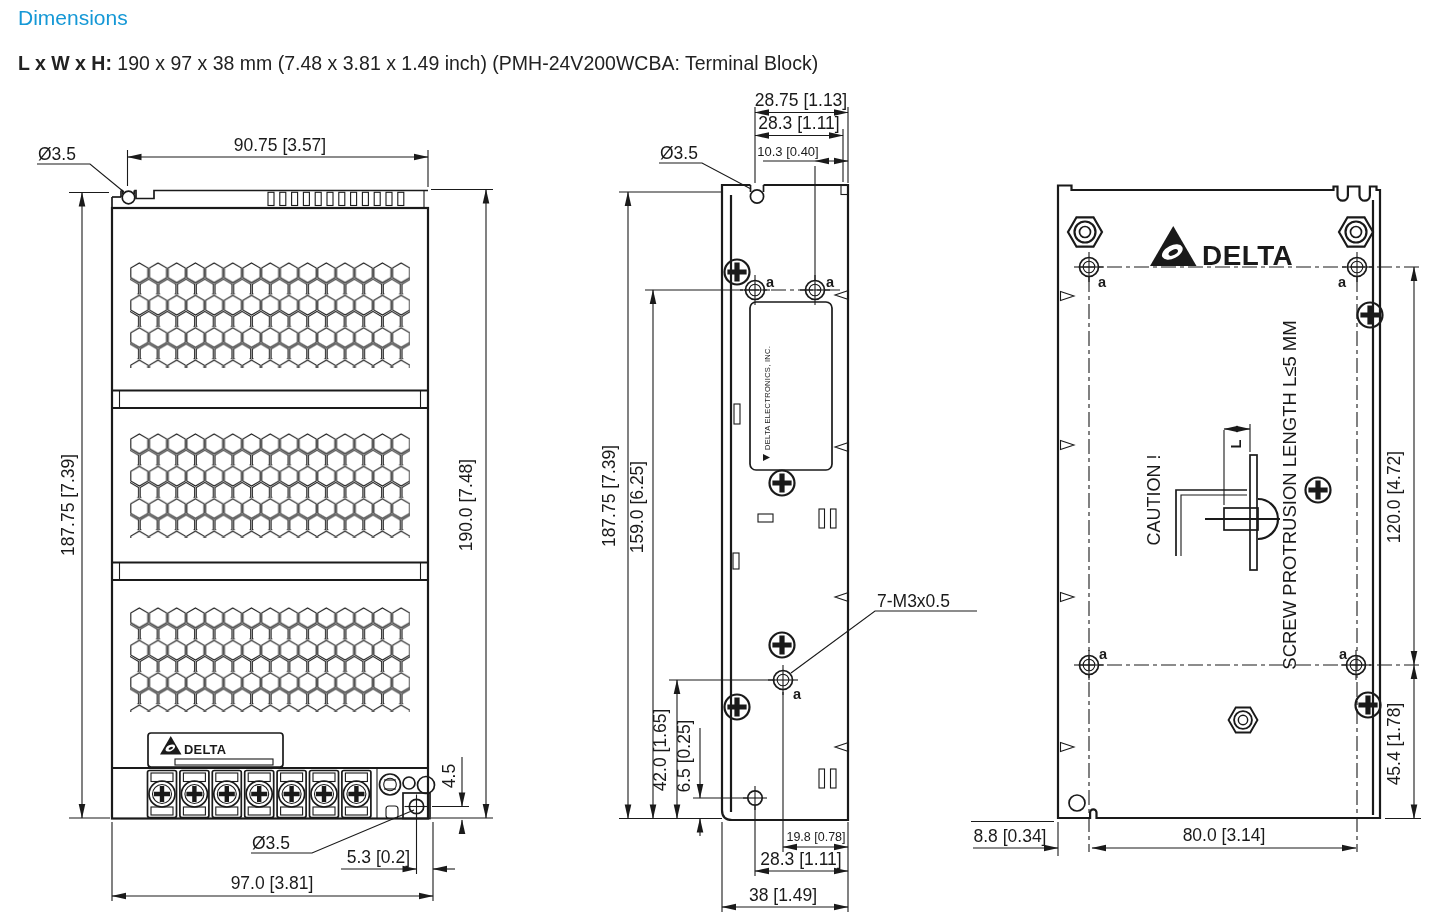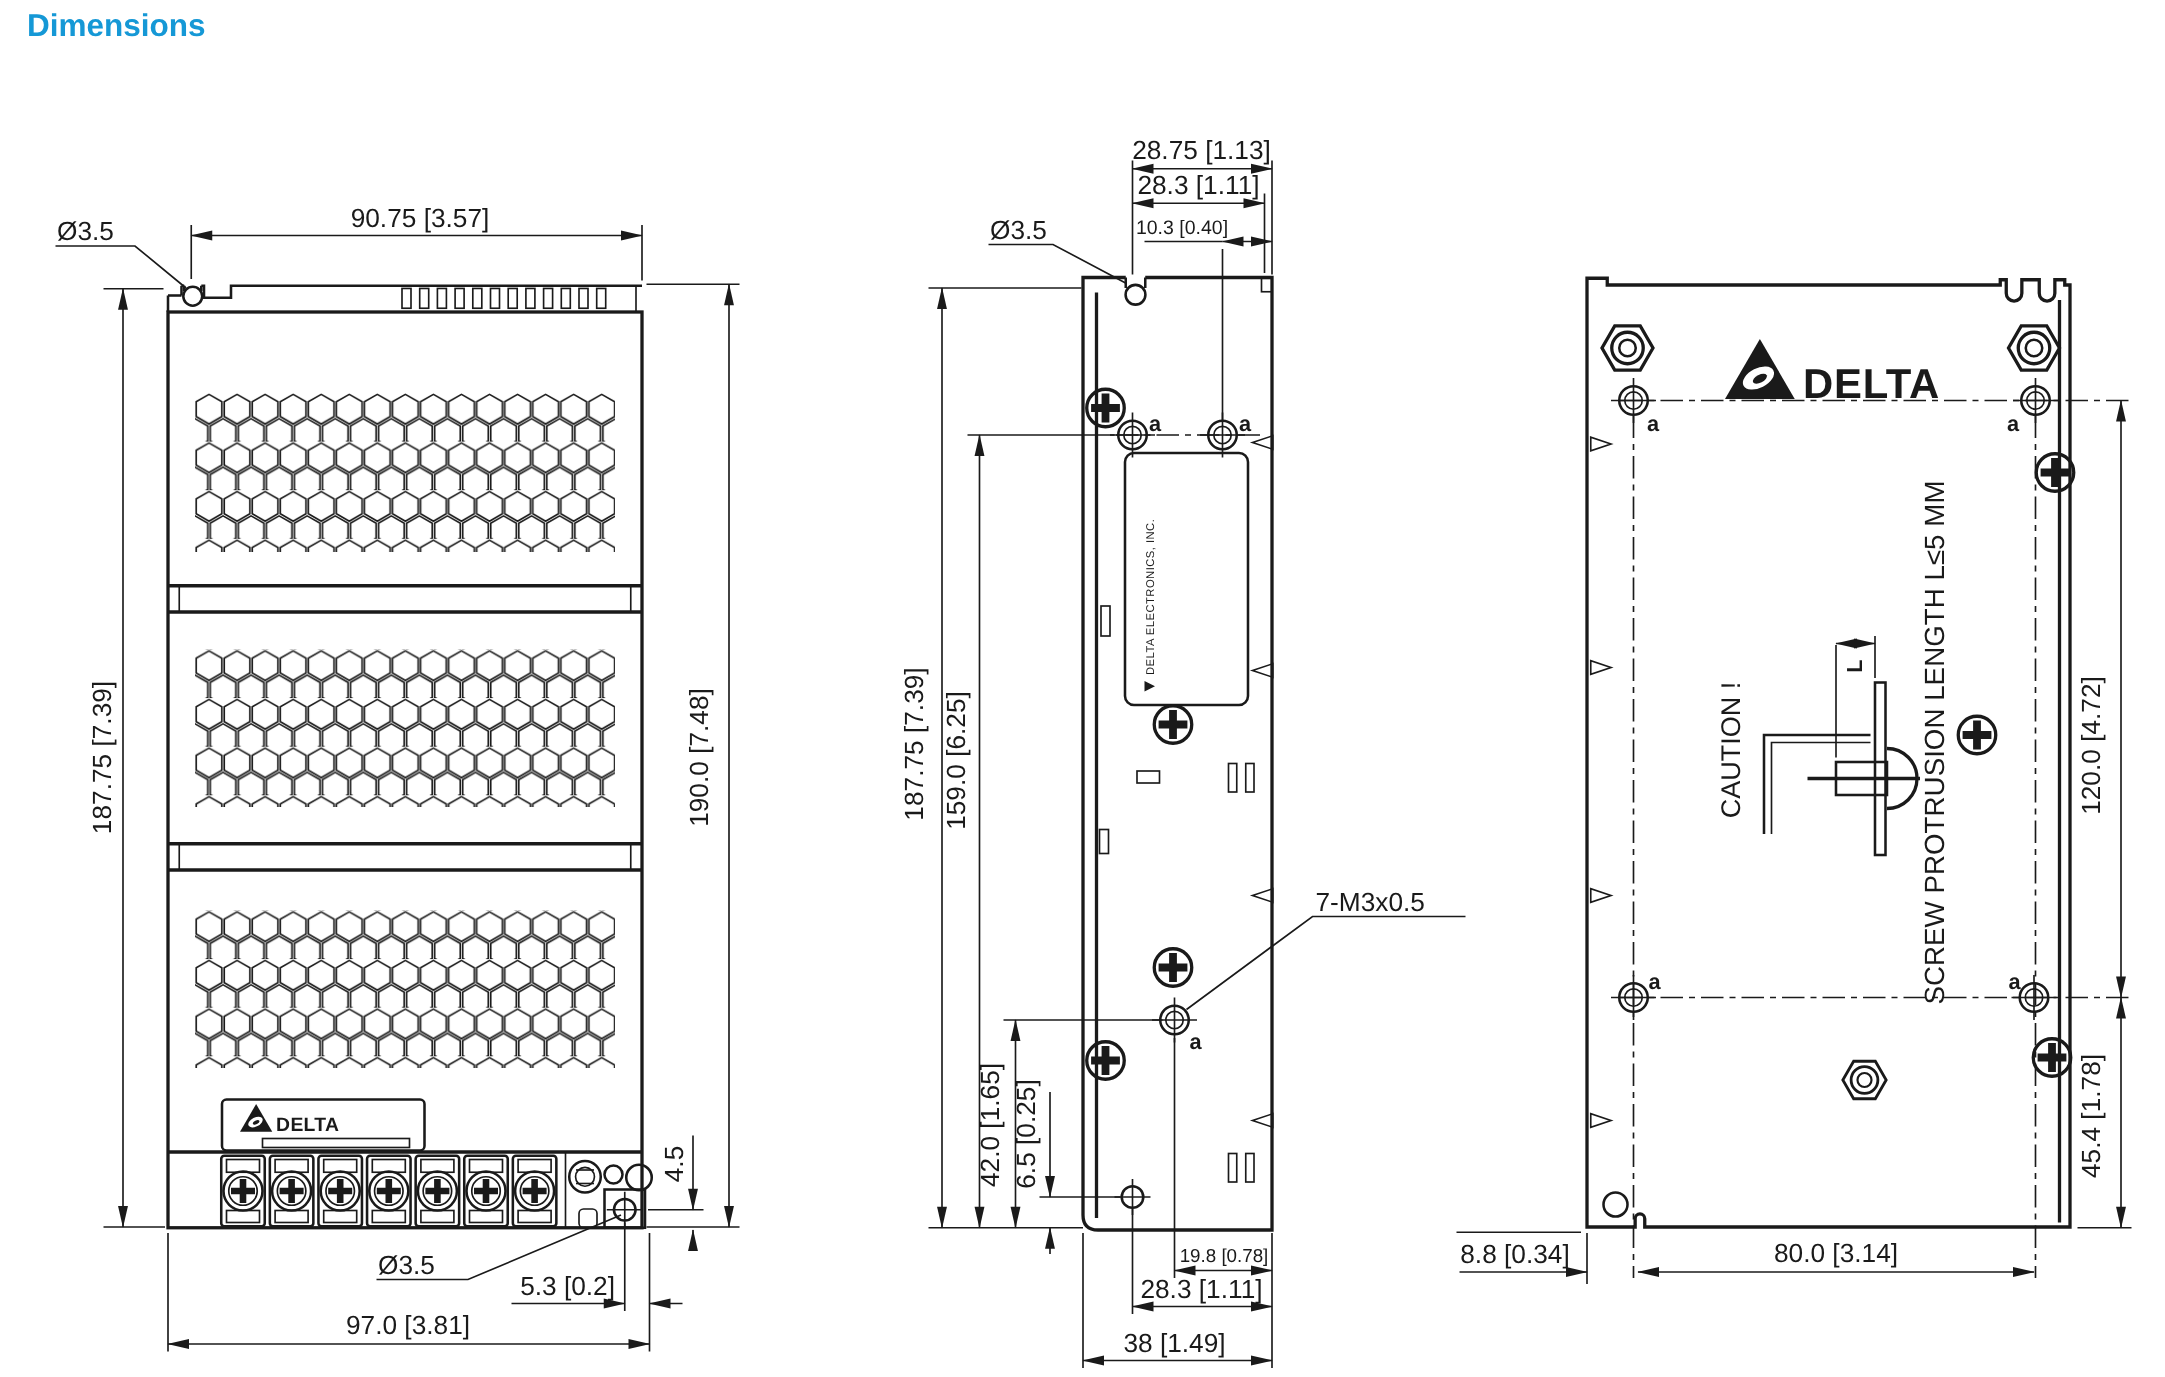--- a/index.html
+++ b/index.html
@@ -1,38 +1,39 @@
 <!DOCTYPE html>
 <html><head>
 <meta charset="utf-8">
 <style>
   html,body{margin:0;padding:0;background:#ffffff;}
   .canvas{position:relative;width:1443px;height:918px;background:#fff;overflow:hidden;
           font-family:"Liberation Sans",sans-serif;}
-  .hdr-title{position:absolute;left:18px;top:6px;font-size:21px;font-weight:bold;color:#1598d6;}
+  .hdr-title{position:absolute;left:18px;top:6px;font-size:21px;font-weight:normal;color:#1598d6;}
   .hdr-sub{position:absolute;left:18px;top:52px;font-size:19.5px;color:#222;}
   .hdr-sub .b{font-weight:bold;}
   svg{position:absolute;left:0;top:0;}
   svg text{fill:#1a1a1a;font-family:"Liberation Sans",sans-serif;}
   .t17{font-size:17.5px;} .t13{font-size:13px;} .t12{font-size:12.5px;}
   .t15b{font-size:14.5px;font-weight:bold;} .t18{font-size:18px;} .t185{font-size:18.5px;}
   .mid{text-anchor:middle;} .end{text-anchor:end;}
   .ln1{fill:none;stroke:#1a1a1a;stroke-width:1.1;}
   .ln15{fill:none;stroke:#1a1a1a;stroke-width:1.7;}
   .ln2{fill:none;stroke:#1a1a1a;stroke-width:2.2;}
   .dim{fill:none;stroke:#1a1a1a;stroke-width:1.1;}
   .cl{fill:none;stroke:#1a1a1a;stroke-width:1.1;stroke-dasharray:15 4 4 4;}
   .logo-text{font-size:30px;font-weight:bold;letter-spacing:0.5px;}
   .plate-text{font-size:7.5px;letter-spacing:0.3px;}
 </style>
 </head>
 <body>
 
 <div class="canvas">
   <div class="hdr-title">Dimensions</div>
+  <div class="hdr-sub"><span class="b">L x W x H:</span> <span>190 x 97 x 38 mm (7.48 x 3.81 x 1.49 inch) (PMH-24V200WCBA: Terminal Block)</span></div>
 
   <svg width="1443" height="918" viewBox="0 0 1443 918">
     <defs>
       <marker id="arr" markerWidth="17" markerHeight="10" refX="15.5" refY="5" orient="auto-start-reverse" markerUnits="userSpaceOnUse">
         <path d="M16,5 L1.5,1.7 L1.5,8.3 Z" fill="#1a1a1a"></path>
       </marker>
       <pattern id="hexp" width="18.7" height="32.4" patternUnits="userSpaceOnUse">
         <g fill="none" stroke="#1a1a1a" stroke-width="1.1">
           <path d="M9.35,0.9 L17.9,5.85 V15.75 L9.35,20.7 L0.8,15.75 V5.85 Z"></path>
           <path transform="translate(9.35,16.2)" d="M9.35,0.9 L17.9,5.85 V15.75 L9.35,20.7 L0.8,15.75 V5.85 Z"></path>

